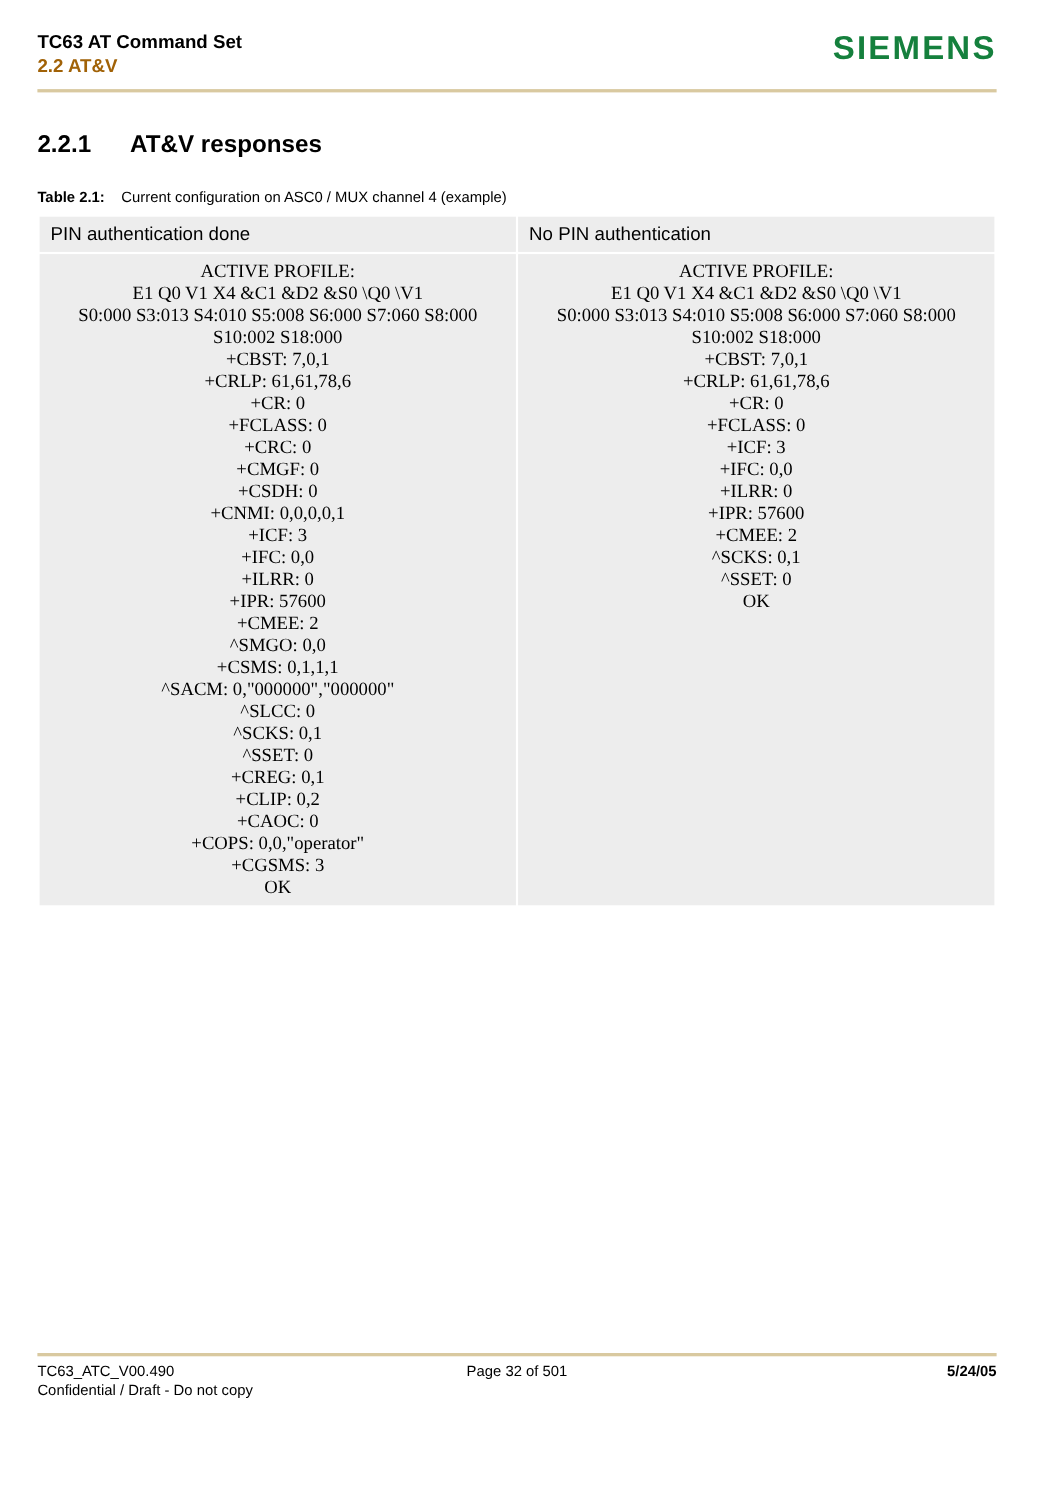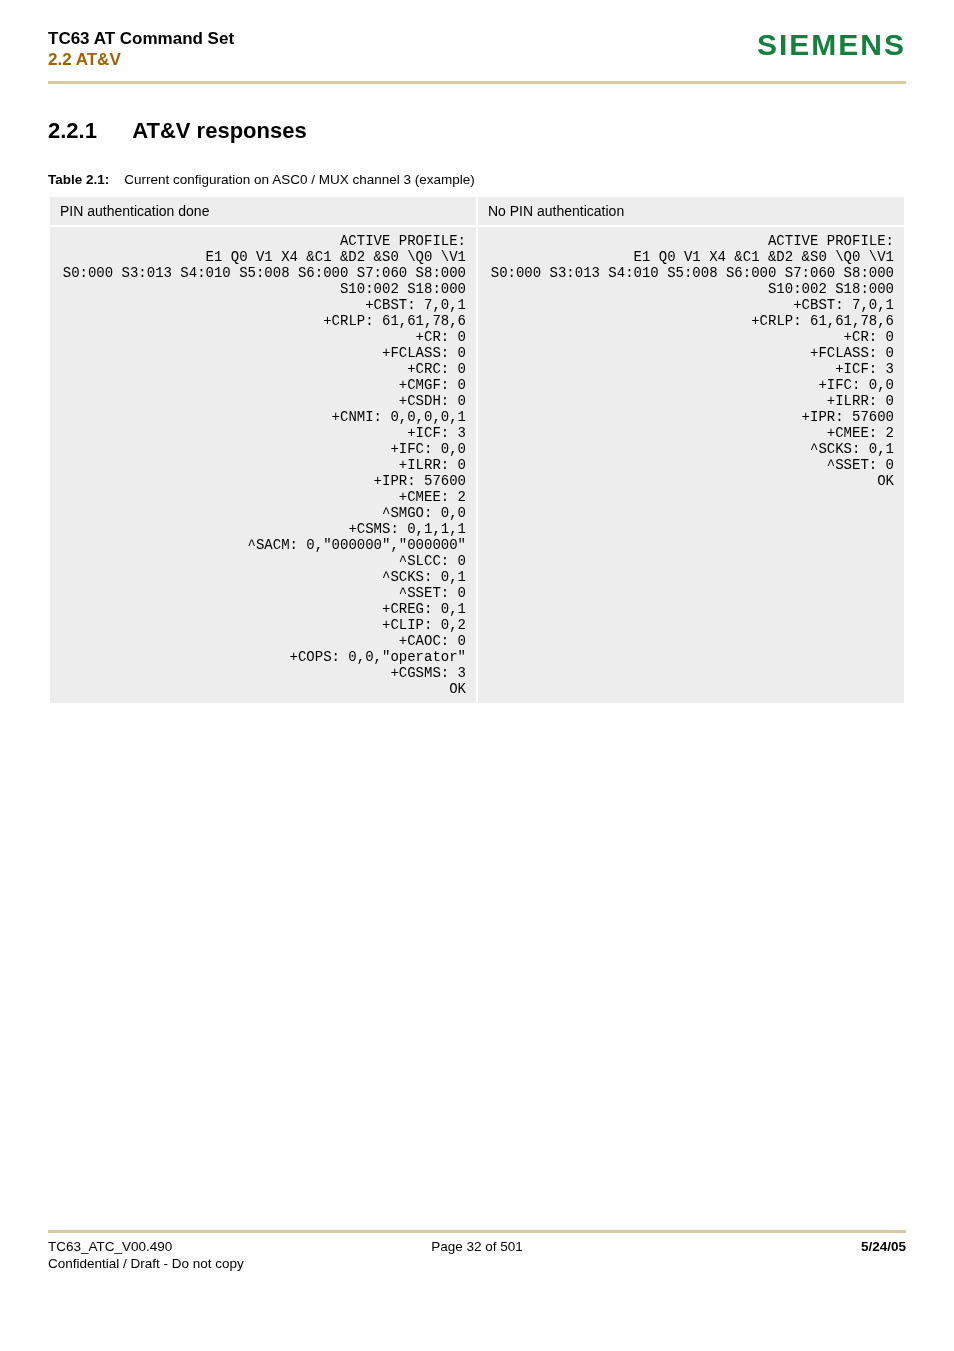--- a/index.html
+++ b/index.html
@@ -11,21 +11,21 @@
     --link: #0000cc;
     font-family: Arial, Helvetica, sans-serif;
   }
   html, body { margin:0; padding:0; background:#fff; color:var(--ink); }
   .page {
     width: var(--page-w);
     min-height: var(--page-h);
     margin: 0 auto;
     position: relative;
     box-sizing: border-box;
-    padding: 28px 48px 80px 48px;
+    padding: 28px 48px 80px 34px;
     display: flex;
     flex-direction: column;
   }
 
   
   .hdr {
     display:flex; align-items:flex-start; justify-content:space-between;
   }
   .hdr-left { line-height:1.25; }
   .hdr-title { font-weight:700; font-size:17px; }
@@ -57,36 +57,36 @@
   }
   .code-link { font-family: "Courier New", monospace; color: var(--link); }
   .table-title { font-size: 13.5px; margin: 14px 0 8px 0; }
   .table-title b { font-weight:700; }
 
   
   table.cfg {
     width: 100%;
     border-collapse: separate;
     border-spacing: 2px;
-    font-size: 14px;
+    font-size: 17px;
   }
   table.cfg th {
     background: var(--cell-bg);
     font-weight: 400;
     text-align: left;
     padding: 6px 10px;
     vertical-align: top;
   }
   table.cfg td {
     background: var(--cell-bg);
-    text-align: right;
+    text-align: center;
     padding: 6px 10px;
     vertical-align: top;
     white-space: pre-line;
-    font-family: Liberation Mono, monospace;
+    font-family: Liberation Serif, serif;
   }
 
   
   .spacer { flex: 1 1 auto; }
   .foot-rule {
     border:0;
     border-top: 3px solid var(--muted-line);
     margin: 0 0 6px 0;
   }
   .footer {
@@ -115,21 +115,21 @@
 
   <h2 class="sec">
     <span class="sec-no">2.2.1</span>
     <span>AT&amp;V responses</span>
   </h2>
 
 
   <p class="table-title">
     <b>Table 2.1:</b>
     &nbsp;&nbsp;
-    <span>Current configuration on ASC0 / MUX channel 3 (example)</span>
+    <span>Current configuration on ASC0 / MUX channel 4 (example)</span>
   </p>
 
   <table class="cfg">
     <thead>
       <tr>
         <th>PIN authentication done</th>
         <th>No PIN authentication</th>
       </tr>
     </thead>
     <tbody>

